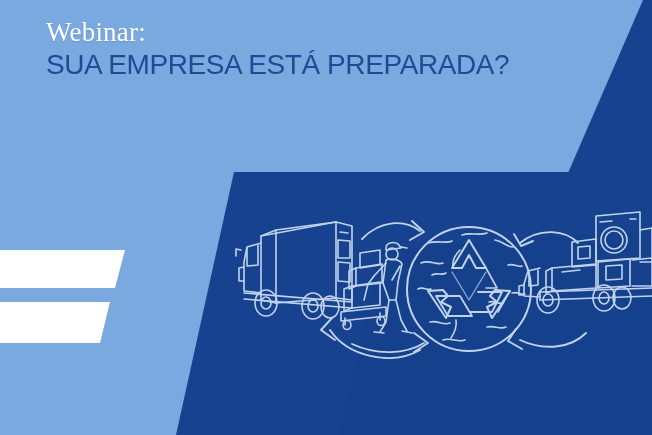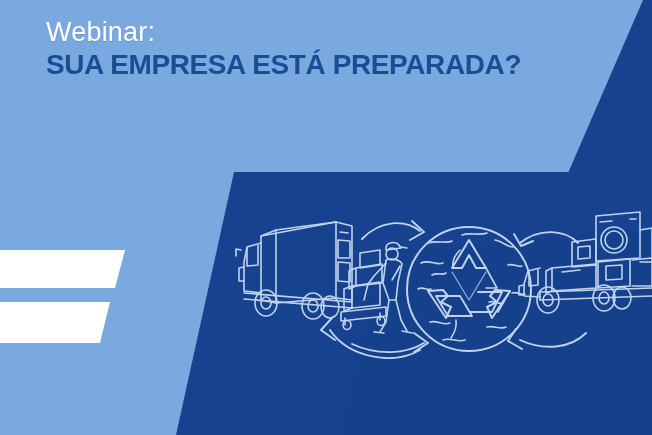--- a/index.html
+++ b/index.html
@@ -24,34 +24,35 @@
     z-index:40;
   }
   #eyebrow{
     font-size:27px;
     font-weight:400;
     color:#ffffff;
     letter-spacing:.2px;
     line-height:1.05;
     margin:0 0 4px 0;
     text-shadow:0 1px 1px rgba(30,70,140,.18);
+    font-family:Liberation Serif, serif;
   }
   #headline{
     font-size:45px;
     font-weight:700;
     color:#1b4c96;
     letter-spacing:-.6px;
     line-height:1.0;
     margin:0 0 4px 0;
     white-space:nowrap;
     text-shadow:0 1px 0 rgba(255,255,255,.10);
   }
   #subheadline{
     font-size:28px;
-    font-weight:700;
+    font-weight:400;
     color:#1b4c96;
     letter-spacing:-.4px;
     line-height:1.05;
     margin:0;
     white-space:nowrap;
   }
 
   
   .shapes{z-index:10;}
   .art{z-index:25;}

